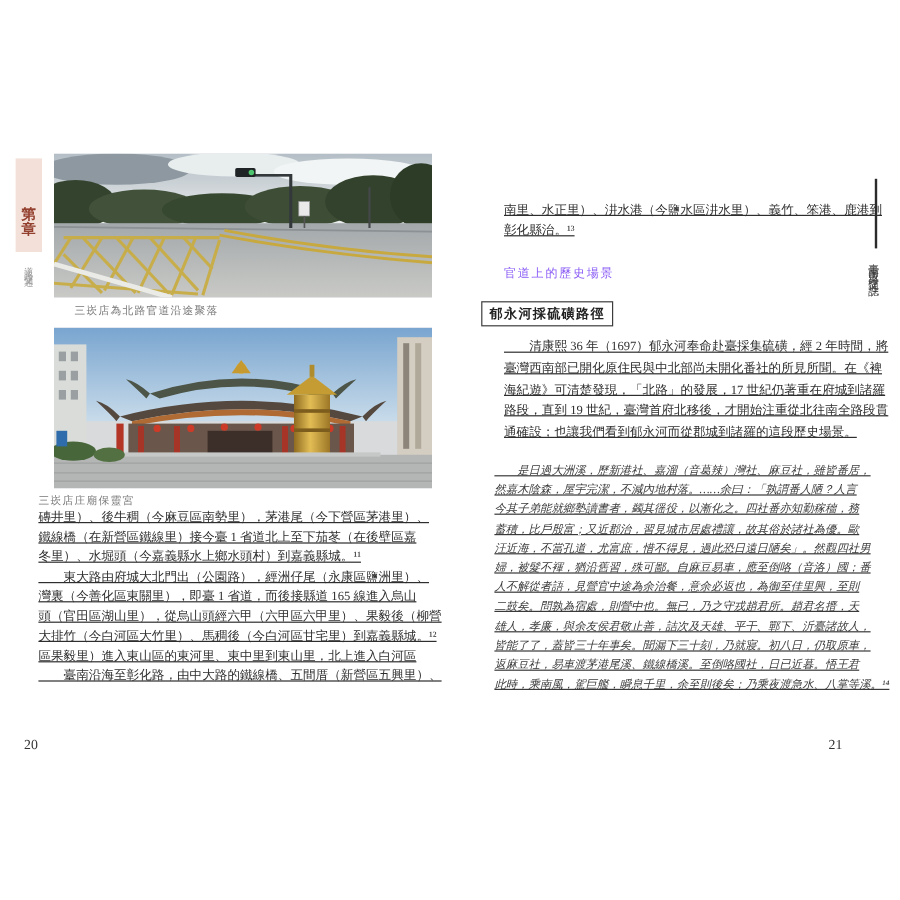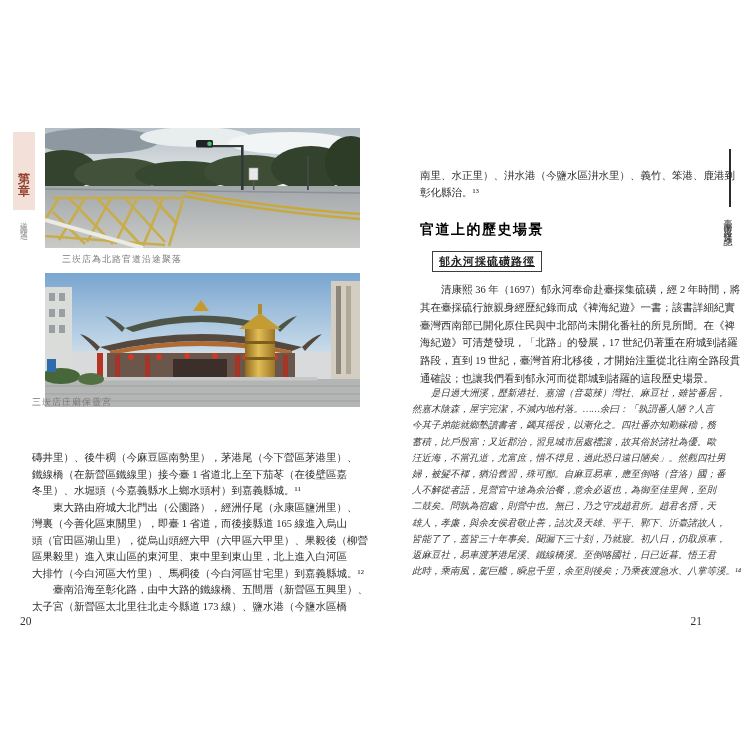--- a/index.html
+++ b/index.html
@@ -15,29 +15,29 @@
   .edge-rule{position:absolute;left:729px;top:149px;width:2px;height:58px;background:#2b2b2b;}
   .edge-title{position:absolute;left:721px;top:212px;font-size:9px;color:#3c3c3c;letter-spacing:3px;}
   
   .photo{position:absolute;left:45px;width:315px;overflow:hidden;background:#d8dadb;}
   #photo1{top:128px;height:120px;}
   #photo2{top:273px;height:134px;}
   .photo svg{display:block;width:100%;height:100%;}
   .caption{position:absolute;left:32px;font-size:9px;color:#787878;
            font-family:"Liberation Sans","DejaVu Sans",sans-serif;letter-spacing:1px;}
   #cap1{top:253px;margin-left:30px;}
-  #cap2{top:396px;}
-  
-  .lines{white-space:nowrap;}
+  #cap2{top:411px;}
+  
+  .lines{white-space:nowrap;text-decoration:underline;}
   .lines .tline{white-space:nowrap;}
-  .left-body{position:absolute;left:32px;top:450px;width:332px;font-size:10.5px;line-height:16.5px;color:#2e2e2e;}
+  .left-body{position:absolute;left:32px;top:424px;width:332px;font-size:10.5px;line-height:16.5px;color:#2e2e2e;}
   .intro{position:absolute;left:420px;top:167px;width:302px;font-size:10.5px;line-height:17px;color:#2e2e2e;}
-  .section-heading{position:absolute;left:420px;top:221px;font-size:14px;font-weight:bold;color:#000000;letter-spacing:1.5px;}
-  .boxed-heading{position:absolute;left:432px;top:251px;border:1.3px solid #3d3d3d;
-                 padding:2px 6px;font-size:11px;font-weight:bold;letter-spacing:1px;color:#222;text-decoration:underline;}
+  .section-heading{position:absolute;left:420px;top:221px;font-size:10px;font-weight:normal;color:#8b5cf6;letter-spacing:1.5px;}
+  .boxed-heading{position:absolute;left:401px;top:251px;border:1.3px solid #3d3d3d;
+                 padding:2px 6px;font-size:11px;font-weight:bold;letter-spacing:1px;color:#222;}
   .para{position:absolute;left:420px;top:281px;width:302px;font-size:10.5px;line-height:17.8px;color:#2e2e2e;}
   .quote{position:absolute;left:412px;top:385px;width:315px;font-size:9.5px;line-height:16.2px;
          color:#3a3a3a;font-style:italic;}
   .pageno{position:absolute;top:615px;font-size:11.5px;color:#333;
           font-family:"Liberation Serif","DejaVu Serif",serif;}
   #pn-left{left:20px;text-align:right;}
   #pn-right{right:48px;}
 </style>
 </head>
 <body>
@@ -167,38 +167,36 @@
   </figure>
   <figcaption class="caption" id="cap2">三崁店庄廟保靈宮</figcaption>
 
   <div class="left-body lines">
       <div class="tline">磚井里）、後牛稠（今麻豆區南勢里），茅港尾（今下營區茅港里）、</div>
       <div class="tline">鐵線橋（在新營區鐵線里）接今臺 1 省道北上至下茄苳（在後壁區嘉</div>
       <div class="tline">冬里）、水堀頭（今嘉義縣水上鄉水頭村）到嘉義縣城。¹¹</div>
       <div class="tline">　　東大路由府城大北門出（公園路），經洲仔尾（永康區鹽洲里）、</div>
       <div class="tline">灣裏（今善化區東關里），即臺 1 省道，而後接縣道 165 線進入烏山</div>
       <div class="tline">頭（官田區湖山里），從烏山頭經六甲（六甲區六甲里）、果毅後（柳營</div>
+      <div class="tline">大排竹（今白河區大竹里）、馬稠後（今白河區甘宅里）到嘉義縣城。¹²</div>
       <div class="tline">區果毅里）進入東山區的東河里、東中里到東山里，北上進入白河區</div>
-      <div class="tline">大排竹（今白河區大竹里）、馬稠後（今白河區甘宅里）到嘉義縣城。¹²</div>
       <div class="tline">　　臺南沿海至彰化路，由中大路的鐵線橋、五間厝（新營區五興里）、</div>
-      <div class="tline">太子宮（新營區太北里往北走今縣道 173 線）、鹽水港（今鹽水區橋</div>
     </div>
 
   <div class="intro lines">
       <div class="tline">南里、水正里）、汫水港（今鹽水區汫水里）、義竹、笨港、鹿港到</div>
       <div class="tline">彰化縣治。¹³</div>
     </div>
 
   <h2 class="section-heading" style="margin:0;">官道上的歷史場景</h2>
 
   <div class="boxed-heading">郁永河採硫磺路徑</div>
 
   <div class="para lines">
       <div class="tline">　　清康熙 36 年（1697）郁永河奉命赴臺採集硫磺，經 2 年時間，將</div>
-      <div class="tline">其在臺採硫行旅親身經歷紀錄而成《裨海紀遊》一書；該書詳細紀實</div>
       <div class="tline">臺灣西南部已開化原住民與中北部尚未開化番社的所見所聞。在《裨</div>
       <div class="tline">海紀遊》可清楚發現，「北路」的發展，17 世紀仍著重在府城到諸羅</div>
       <div class="tline">路段，直到 19 世紀，臺灣首府北移後，才開始注重從北往南全路段貫</div>
       <div class="tline">通確設；也讓我們看到郁永河而從郡城到諸羅的這段歷史場景。</div>
     </div>
 
   <div class="quote lines">
       <div class="tline">　　是日過大洲溪，歷新港社、嘉溜（音葛辣）灣社、麻豆社，雖皆番居，</div>
       <div class="tline">然嘉木陰森，屋宇完潔，不減內地村落。……余曰：「孰謂番人陋？人言</div>
       <div class="tline">今其子弟能就鄉塾讀書者，蠲其徭役，以漸化之。四社番亦知勤稼穡，務</div>

